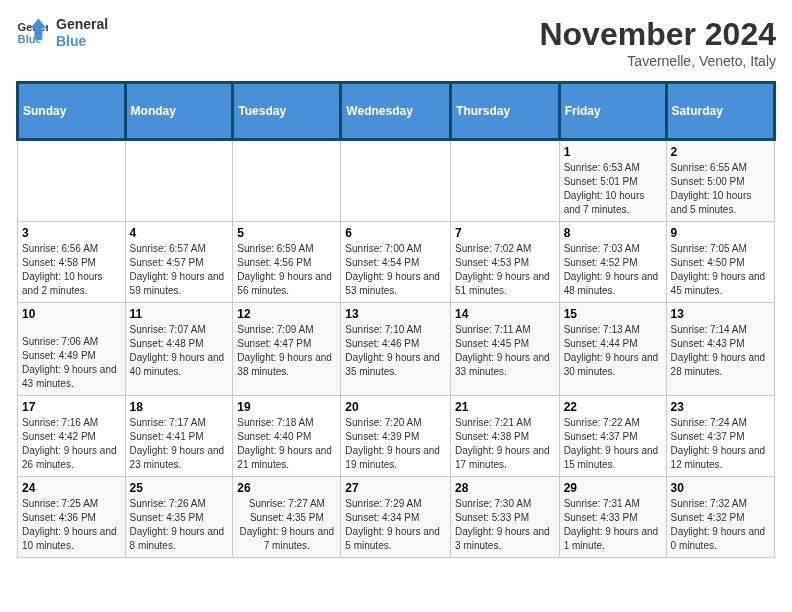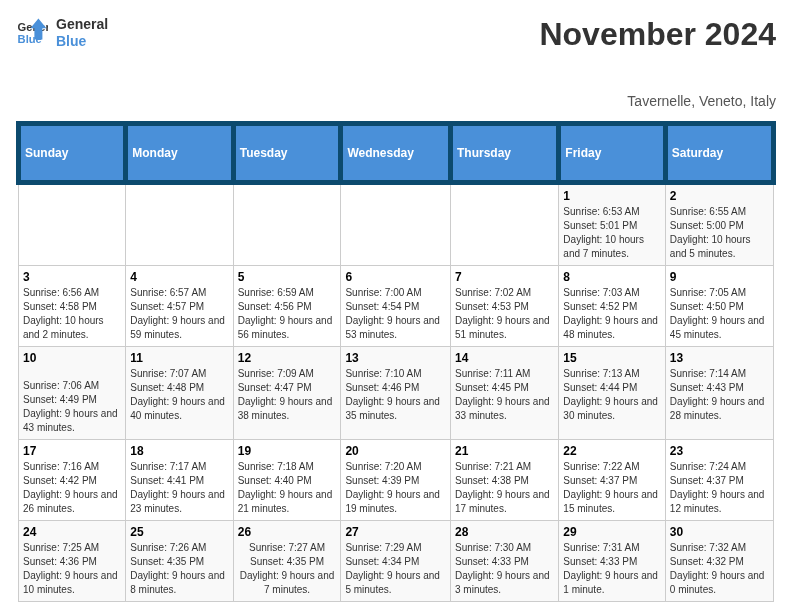--- a/index.html
+++ b/index.html
@@ -29,35 +29,34 @@
       text-align: right;
     }
     .main-title {
       font-size: 32px;
       font-weight: bold;
       color: #333;
     }
     .subtitle {
       font-size: 14px;
       color: #555;
-      margin-top: 40px;
     }
     table {
       width: 100%;
       border-collapse: collapse;
       font-size: 11px;
     }
     thead tr th {
       background: #4a90d9;
       color: #fff;
       padding: 20px 4px;
       text-align: left;
       font-size: 12px;
       font-weight: bold;
-      border: 5px solid #0c4a6e;
+      border: 3px solid #0c4a6e;
     }
     tbody tr td {
       border: 1px solid #ccc;
       vertical-align: top;
       padding: 4px;
       width: 113px;
       min-height: 80px;
       background: #fff;
     }
     tbody tr:nth-child(odd) td {
@@ -287,21 +286,21 @@
         </td>
         <td>
           <span class="day-num">27</span>
           <div class="day-info" style="white-space: pre-line;">Sunrise: 7:29 AM
 Sunset: 4:34 PM
 Daylight: 9 hours and 5 minutes.</div>
         </td>
         <td>
           <span class="day-num">28</span>
           <div class="day-info" style="white-space: pre-line;">Sunrise: 7:30 AM
-Sunset: 4:33 PM
+Sunset: 5:33 PM
 Daylight: 9 hours and 3 minutes.</div>
         </td>
         <td>
           <span class="day-num">29</span>
           <div class="day-info" style="white-space: pre-line;">Sunrise: 7:31 AM
 Sunset: 4:33 PM
 Daylight: 9 hours and 1 minute.</div>
         </td>
         <td>
           <span class="day-num">30</span>

